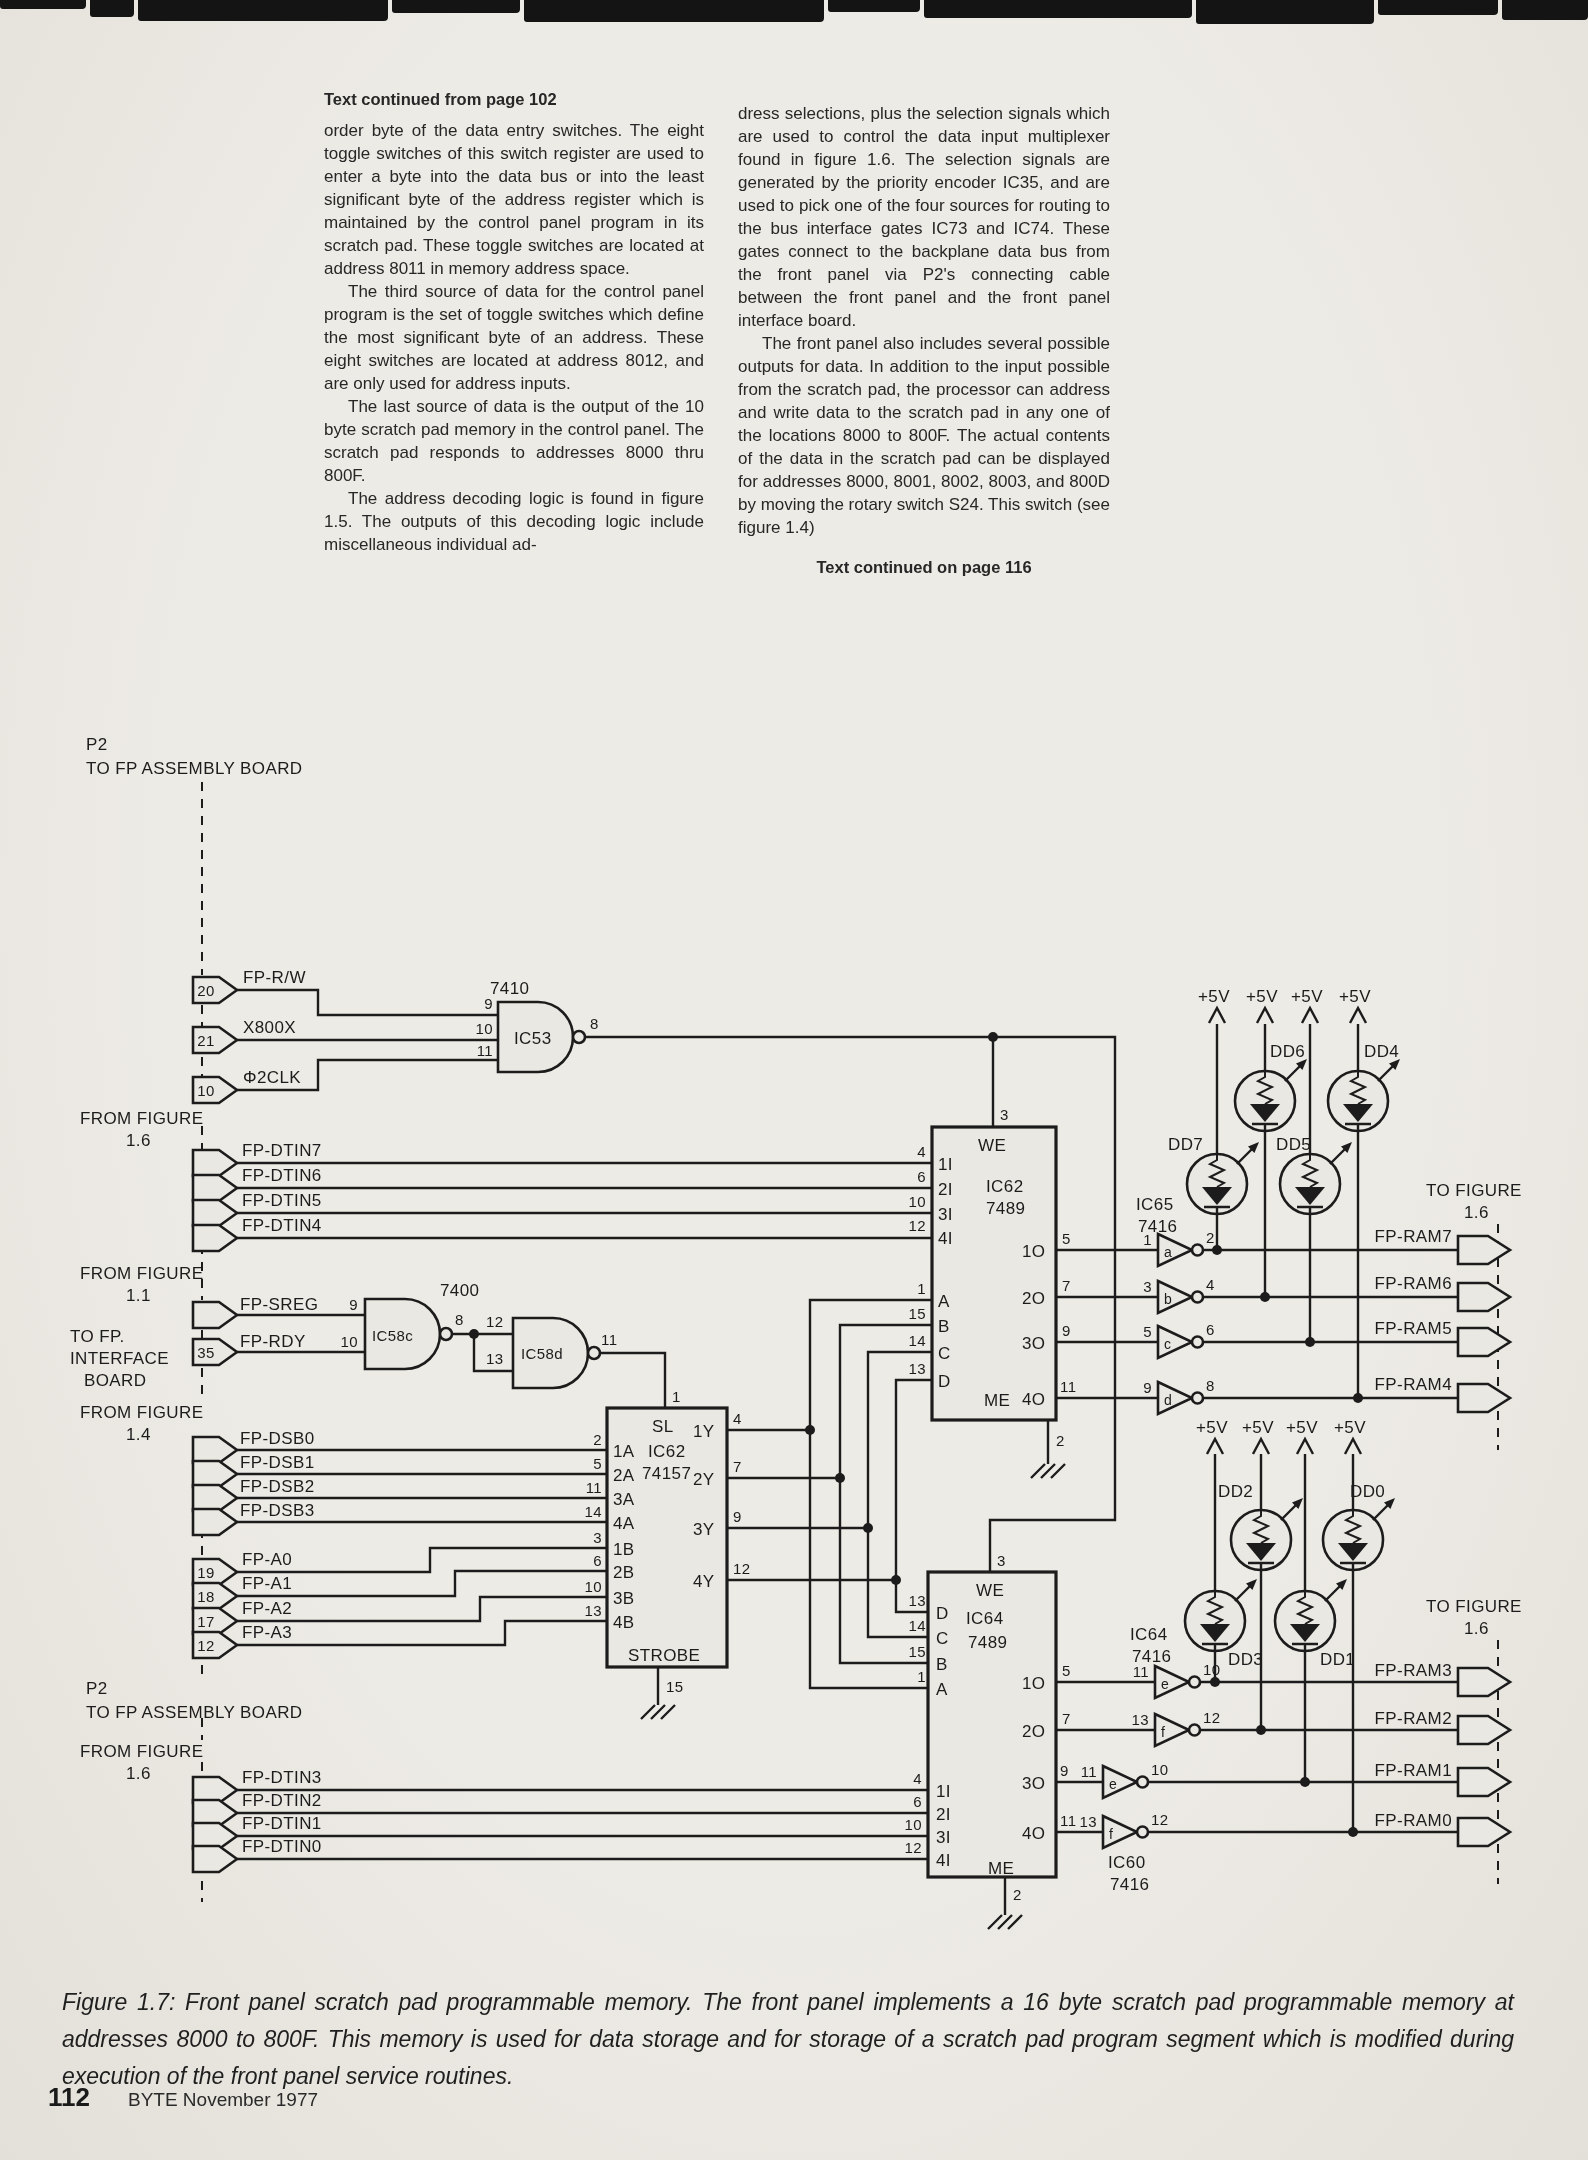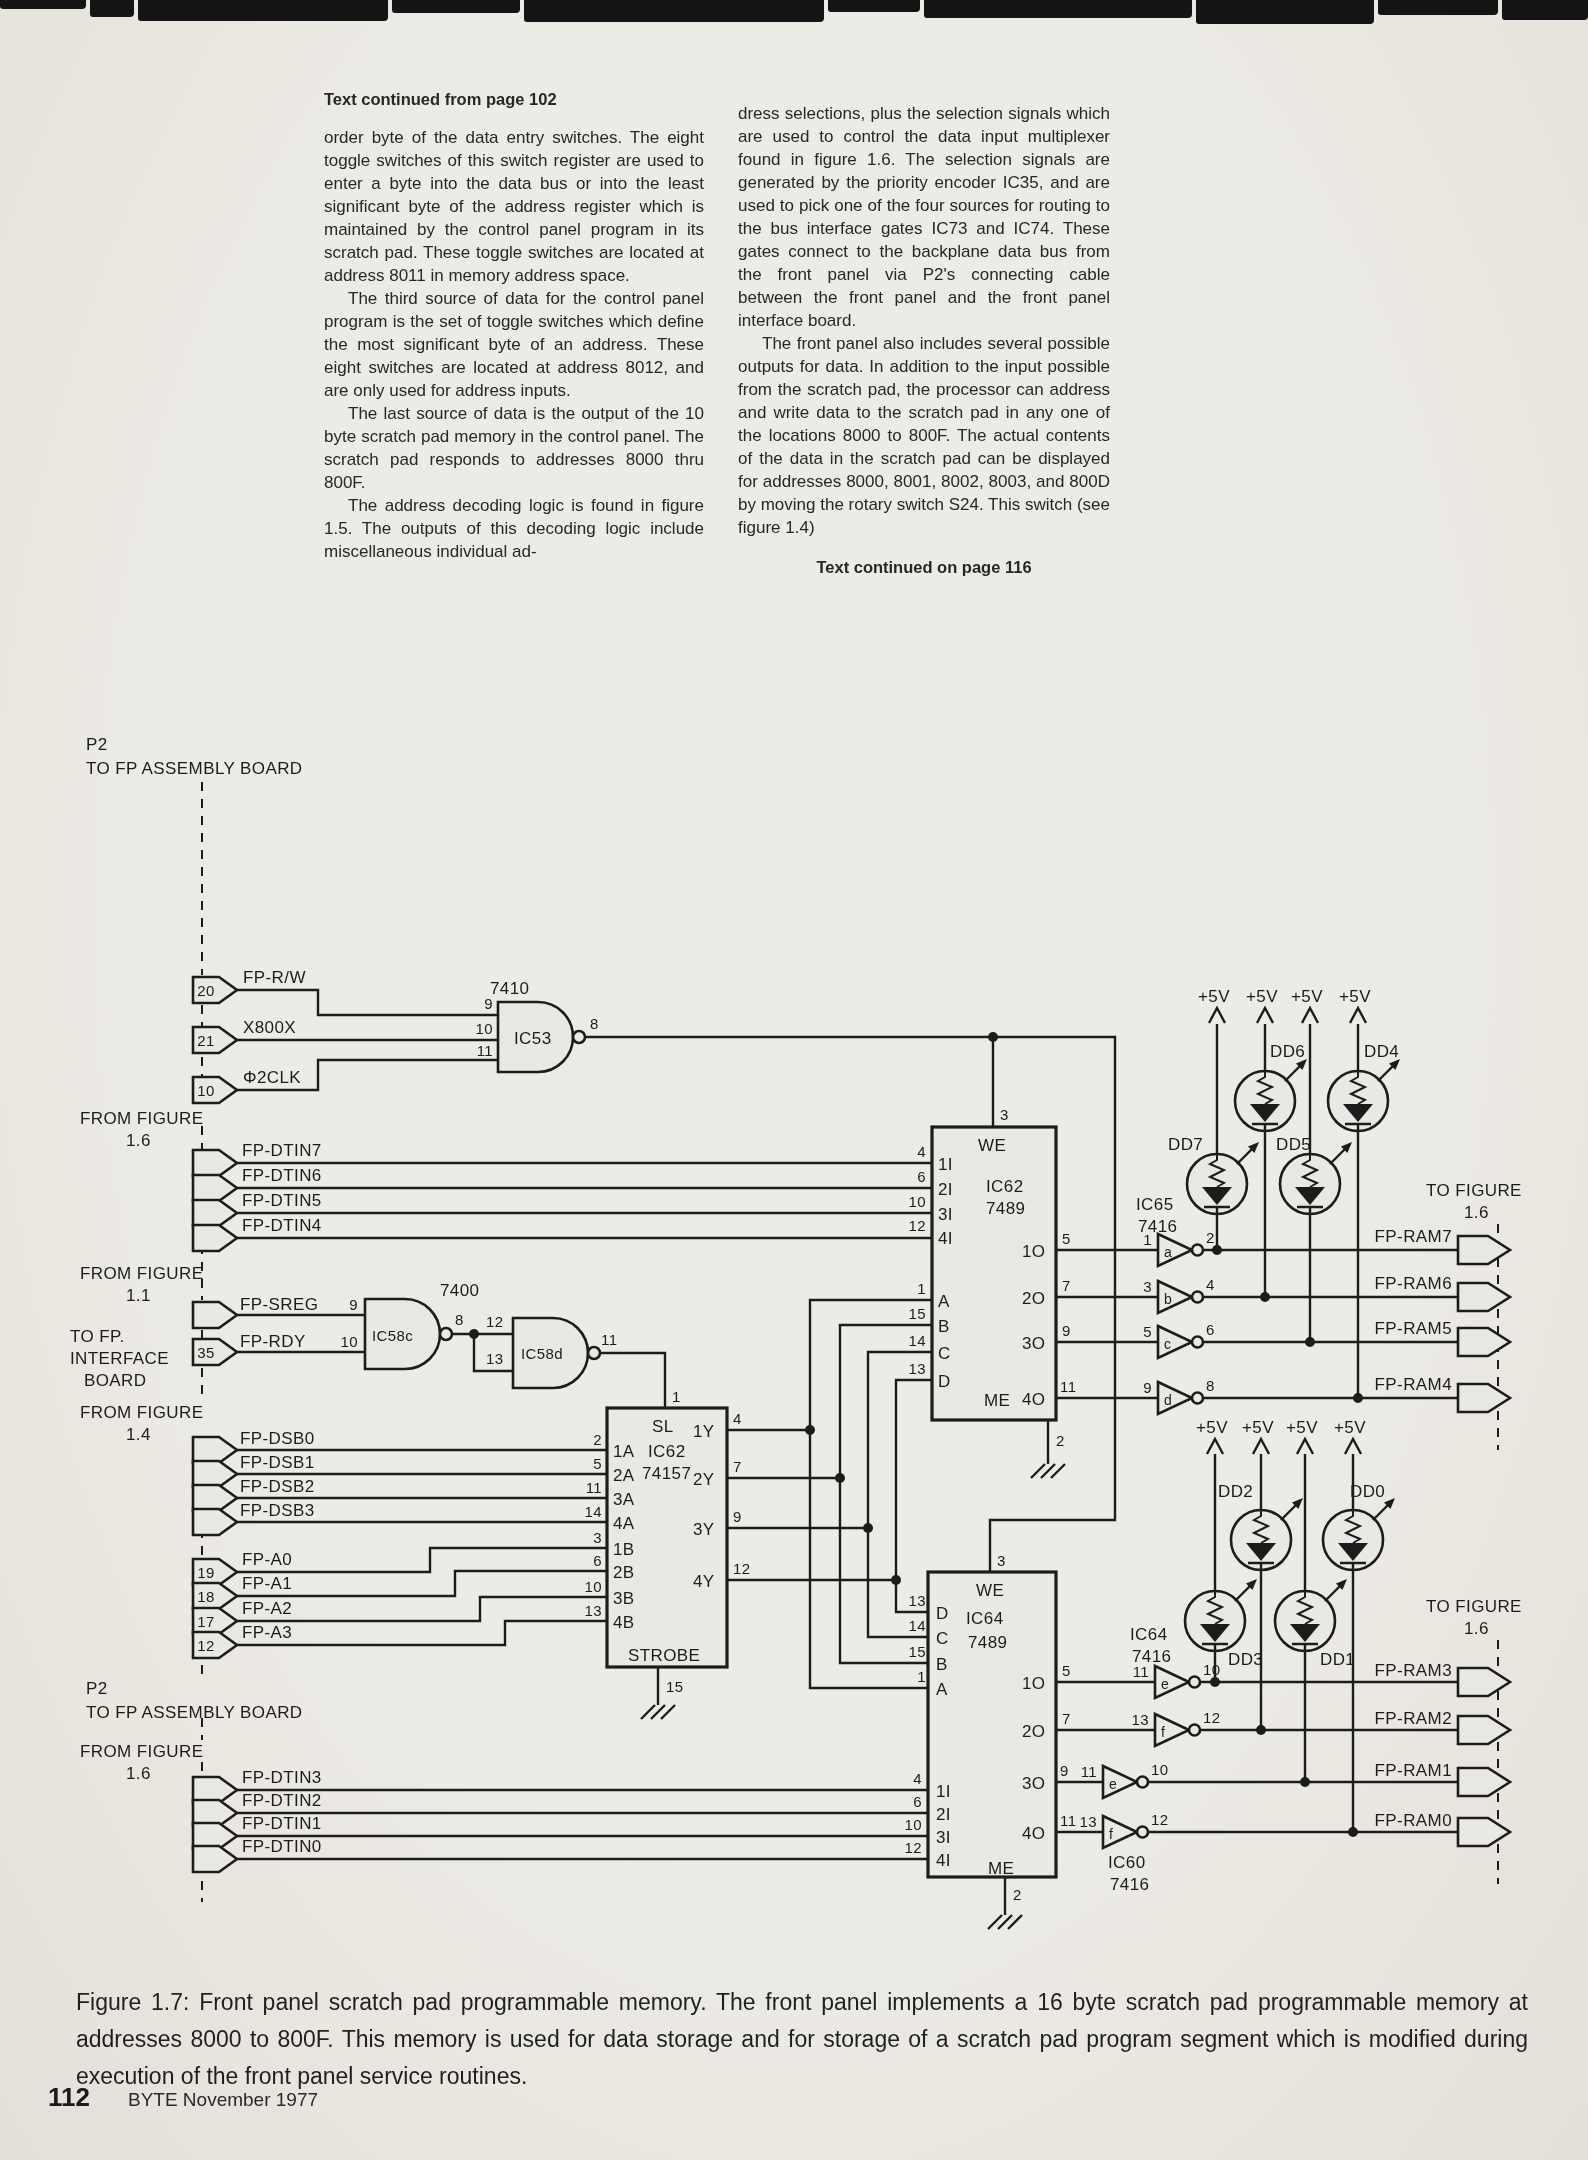--- a/index.html
+++ b/index.html
@@ -6,24 +6,24 @@
   .page{position:relative;width:1588px;height:2160px;margin:0 auto;overflow:hidden;
         background:radial-gradient(ellipse at 50% 42%, #edebe5 55%, #e2e0d8 100%);
         font-family:"Liberation Sans",sans-serif;color:#222;}
   .topstrip{position:absolute;top:0;left:0;right:0;height:28px;display:flex;align-items:flex-start;gap:4px;}
   .topstrip div{background:#141414;border-radius:0 0 4px 3px;}
   .col{position:absolute;text-align:justify;font-size:17px;line-height:23px;color:#272727;}
   .col p{margin:0;text-indent:24px;}
   .col p.ni{text-indent:0;}
   .col-left{left:324px;top:88px;width:380px;}
   .col-right{left:738px;top:102px;width:372px;}
-  .colhead{font-weight:bold;font-size:16.5px;margin-bottom:15px;text-indent:0;text-align:left;}
+  .colhead{font-weight:bold;font-size:16.5px;margin-bottom:8px;text-indent:0;text-align:left;}
   .colfoot{font-weight:bold;font-size:16.5px;margin-top:17px;text-align:center;}
   svg.schematic{position:absolute;left:0;top:0;}
-  .caption{position:absolute;left:76px;top:1984px;width:1452px;
+  .caption{position:absolute;left:62px;top:1984px;width:1452px;font-style:italic;
            font-size:23px;line-height:37px;text-align:justify;color:#1f1f1f;}
   .pagefoot{position:absolute;left:48px;top:2082px;}
   .pno{font-weight:bold;font-size:26px;color:#1a1a1a;}
   .mag{font-size:19px;margin-left:38px;color:#2a2a2a;}
   
   .t{font-family:"Liberation Sans",sans-serif;font-size:17px;fill:#1c1c1c;letter-spacing:.4px;}
   .p{font-size:15px;}
   .g{font-size:14px;}
   .e{text-anchor:end;}
   .m{text-anchor:middle;}

